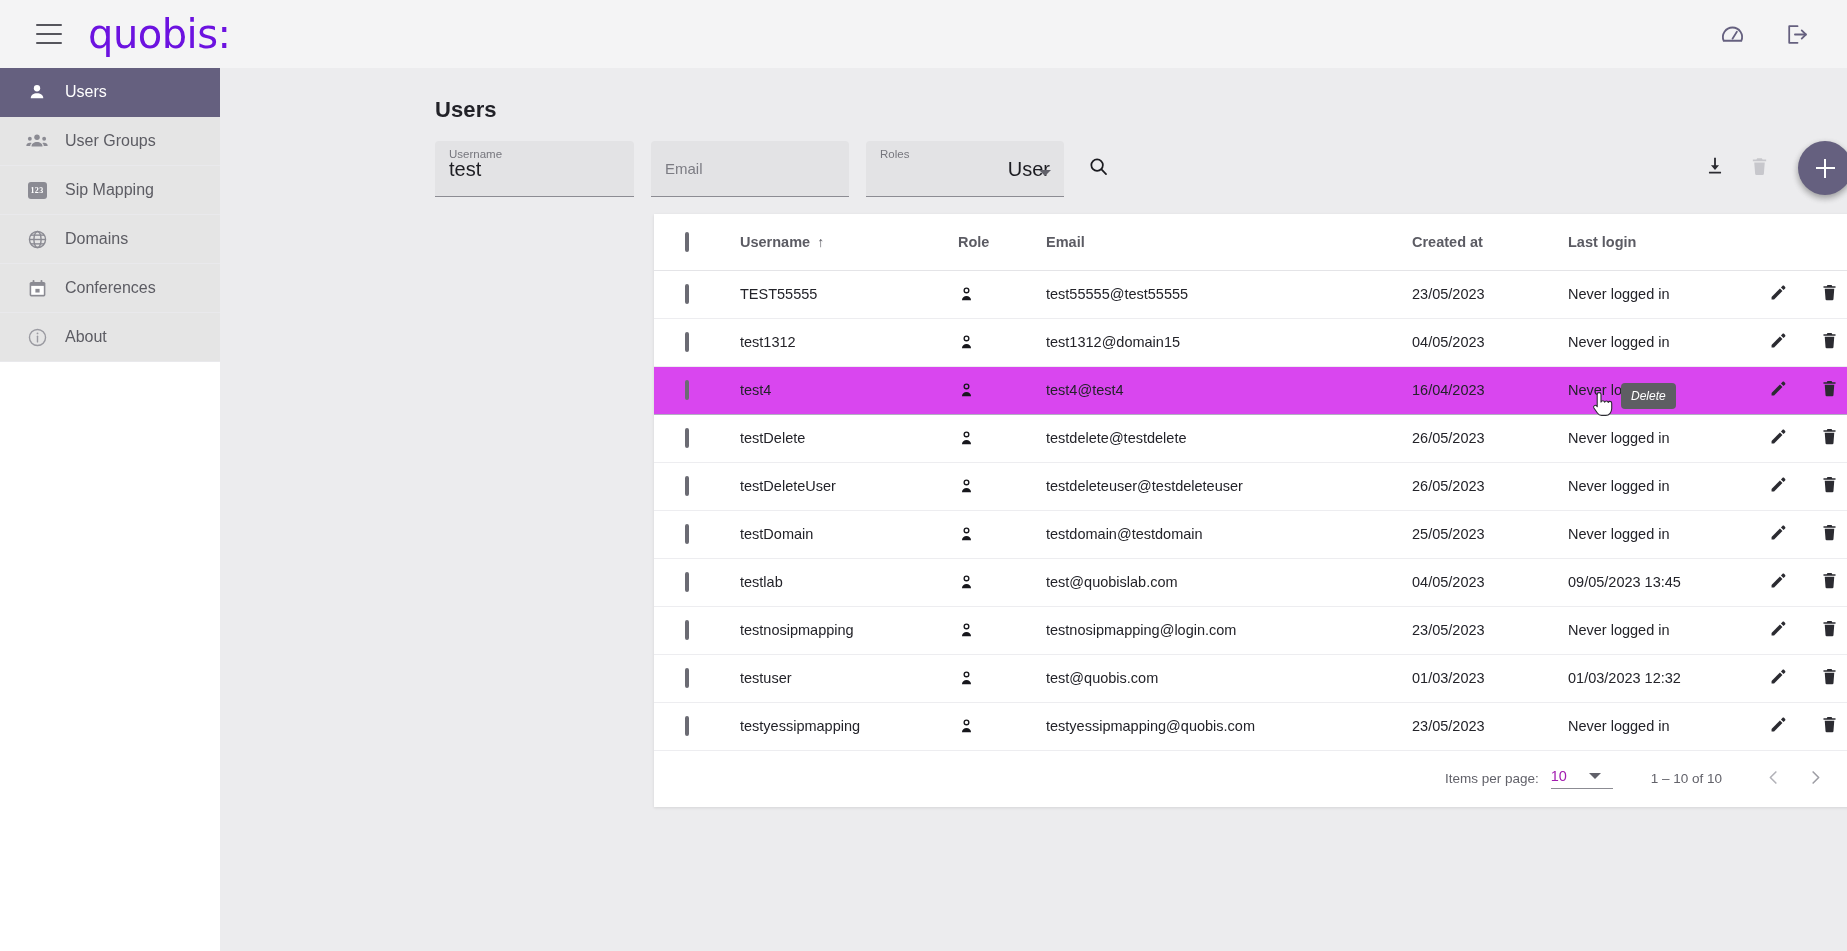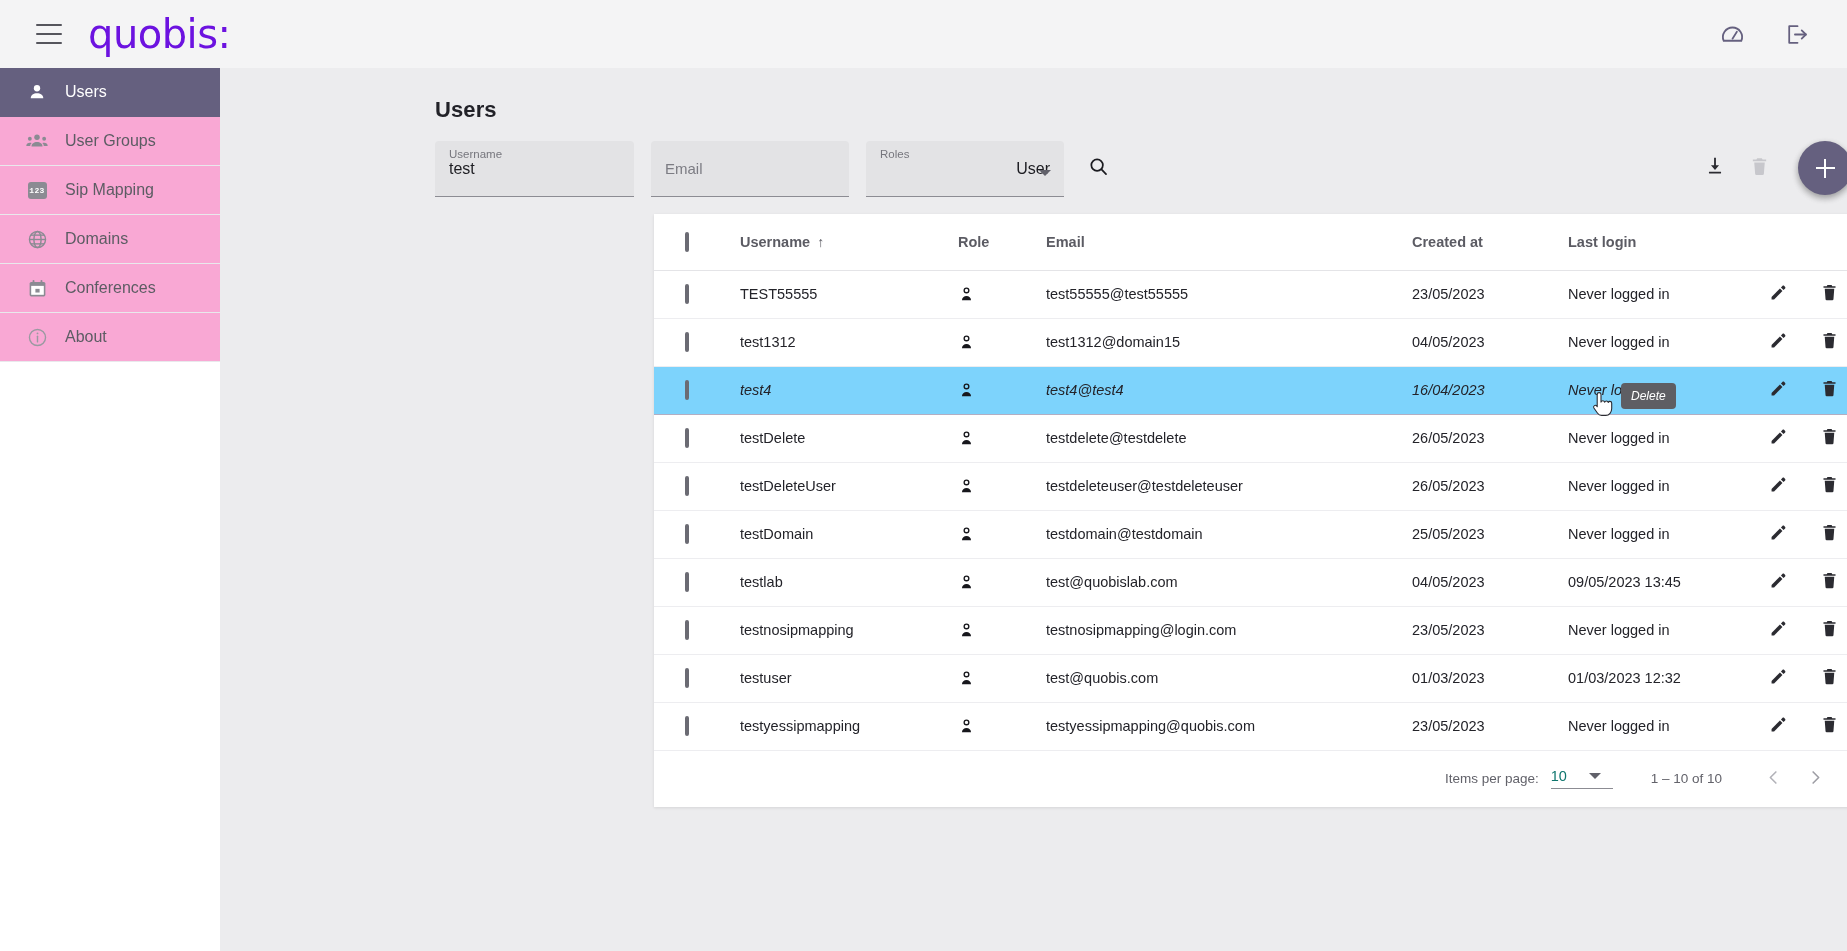--- a/index.html
+++ b/index.html
@@ -44,38 +44,38 @@
     z-index: 20;
   }
   .nav-item {
     display: flex; align-items: center;
     height: 49px;
     padding-left: 26px;
     border-bottom: 1px solid #e9e9ec;
     color: #5c5c63;
     font-size: 16px;
     cursor: pointer;
-    background: #f9a8d4;
+    background: #e5e5e5;
   }
   .nav-item.active {
     background: #65607f;
     color: #ffffff;
     border-bottom-color: #65607f;
   }
   .nav-icon {
     width: 22px; height: 22px; margin-right: 17px;
     display: flex; align-items: center; justify-content: center;
     flex: 0 0 22px;
   }
   .nav-label { line-height: 1; }
   .sip-badge {
     width: 19px; height: 17px; border-radius: 3px; background: #8b8b93;
     color: #fff; font-size: 8px; font-weight: 700; letter-spacing: 0.3px;
     display: flex; align-items: center; justify-content: center;
-    font-family: Liberation Mono, monospace;
+    font-family: Liberation Serif, serif;
   }
 
   
   .content {
     position: absolute; top: 68px; left: 220px; right: 0; bottom: 0;
     background: #ececee;
     overflow: hidden;
   }
   .page-title {
     margin: 29px 0 0 215px;
@@ -100,21 +100,21 @@
     cursor: text;
   }
   .field.username { width: 199px; margin-right: 17px; }
   .field.email { width: 198px; margin-right: 17px; }
   .field.roles { width: 198px; cursor: pointer; align-items: flex-end; }
   .field-label {
     position: absolute; top: 8px; left: 14px;
     font-size: 11.5px; color: #76767d; line-height: 1;
   }
   .field-value {
-    font-size: 16px; color: #1d1d22; line-height: 1;
+    font-size: 20px; color: #1d1d22; line-height: 1;
   }
   .field-placeholder {
     font-size: 15px; color: #7c7c83; line-height: 1;
   }
   .select-arrow {
     position: absolute; right: 13px; top: 29px;
     width: 0; height: 0;
     border-left: 6px solid transparent;
     border-right: 6px solid transparent;
     border-top: 6px solid #61616a;
@@ -166,21 +166,21 @@
     padding: 0;
     vertical-align: middle;
   }
   tbody td {
     height: 48px;
     font-size: 14.5px; color: #232329;
     border-bottom: 1px solid #ededf0;
     padding: 0;
     vertical-align: middle;
   }
-  tbody tr.selected td { background: #7dd3fc; border-bottom-color: #b3aec2; font-style: italic; }
+  tbody tr.selected td { background: #d946ef; border-bottom-color: #b3aec2; }
   tbody tr.selected { position: relative; }
 
   .col-check { width: 86px; padding-left: 31px !important; }
   .col-user { width: 218px; }
   .col-role { width: 88px; }
   .col-email { width: 366px; }
   .col-created { width: 156px; }
   .col-login { width: 184px; }
   .col-edit { width: 52px; }
   .col-del { width: 50px; }
@@ -204,21 +204,21 @@
     display: flex; align-items: center; justify-content: flex-end;
     padding-right: 18px;
     font-size: 13.5px; color: #62626a;
   }
   .ipp-label { margin-right: 12px; }
   .ipp-select {
     display: flex; align-items: center;
     border-bottom: 1px solid #8c8c93;
     padding: 0 0 4px 0; min-width: 62px;
     cursor: pointer;
-    color: #0f766e; font-size: 14.5px;
+    color: #a21caf; font-size: 14.5px;
   }
   .ipp-arrow {
     margin-left: 22px;
     width: 0; height: 0;
     border-left: 6px solid transparent;
     border-right: 6px solid transparent;
     border-top: 6px solid #61616a;
   }
   .range-label { margin: 0 30px 0 38px; color: #62626a; font-size: 13.5px; }
   .page-btn {

